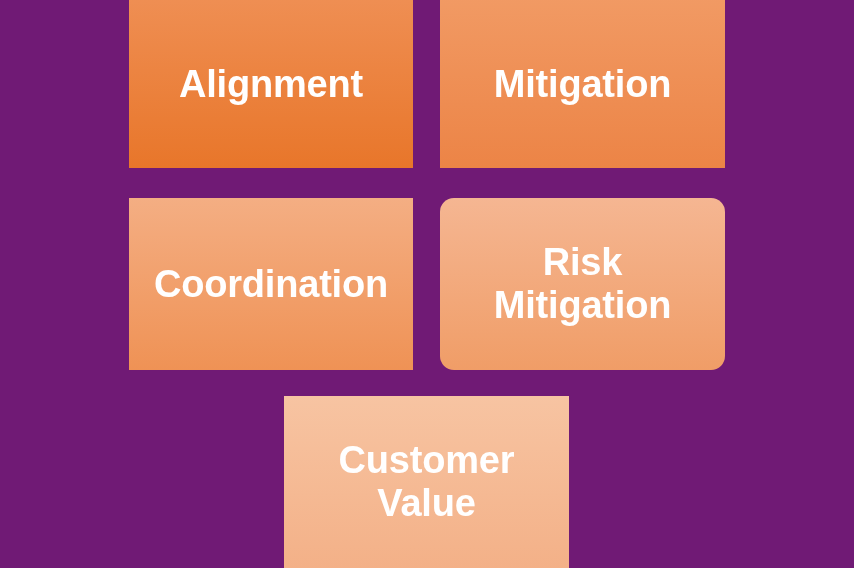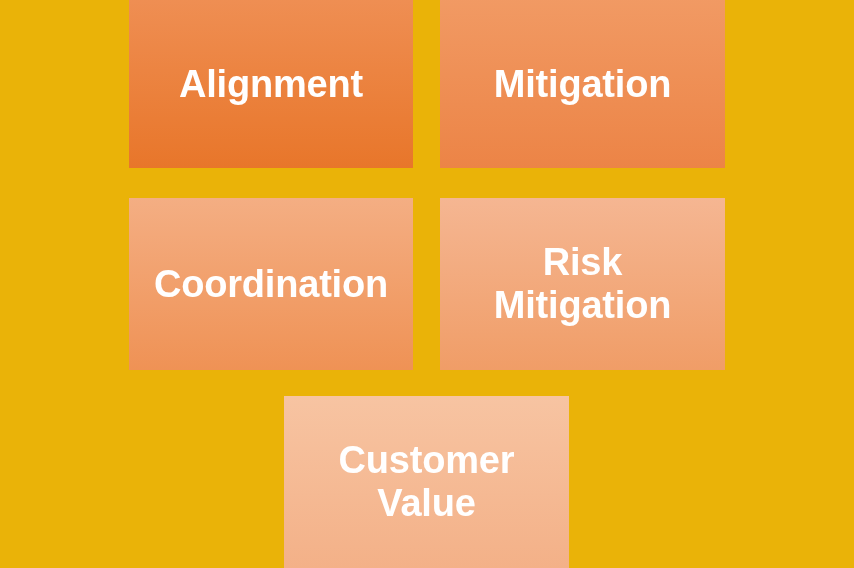--- a/index.html
+++ b/index.html
@@ -60,41 +60,42 @@
     left: 129px;
     top: 198px;
     width: 284px;
     height: 172px;
   }
   #box-risk-mitigation {
     left: 440px;
     top: 198px;
     width: 285px;
     height: 172px;
+    border-radius: 14px;
   }
   #box-customer-value {
     left: 284px;
     top: 396px;
     width: 285px;
     height: 196px;
   }
 
   
   #box-alignment .box-label,
   #box-visibility .box-label {
     transform: translateY(13px);
   }
   #box-customer-value .box-label {
     transform: translateY(-12px);
   }
 </style>
 </head>
 <body style="background: rgb(255, 255, 255);">
 
-<div id="diagram" style="background: #eab308;">
+<div id="diagram" style="background: #701a75;">
 
   <div class="box" id="box-alignment" style="background: linear-gradient(rgb(240, 146, 89) 0%, rgb(232, 118, 42) 100%);">
     <span class="box-label" style="color: rgb(255, 255, 255);">Alignment</span>
   </div>
 
   <div class="box" id="box-visibility" style="background: linear-gradient(rgb(242, 157, 104) 0%, rgb(236, 132, 70) 100%);">
     <span class="box-label" style="color: rgb(255, 255, 255);">Mitigation</span>
   </div>
 
   <div class="box" id="box-coordination" style="background: linear-gradient(rgb(244, 174, 131) 0%, rgb(239, 146, 85) 100%);">

